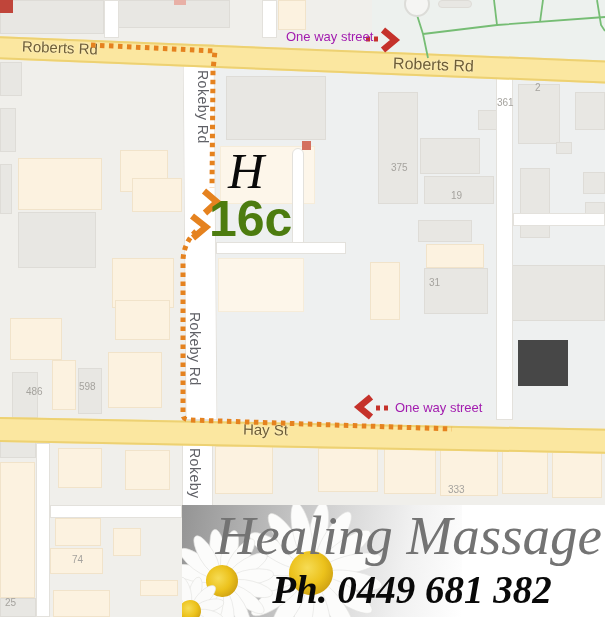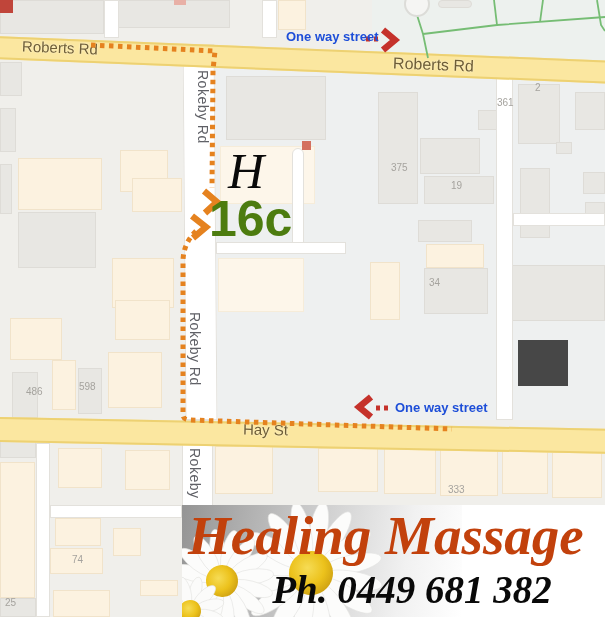--- a/index.html
+++ b/index.html
@@ -15,33 +15,33 @@
   .redsq{background:#C0453A;border:none;}
   .pinksq{background:#E8B0A6;border:none;}
   .redsm{background:#D4705F;border:none;}
   .road-w{position:absolute;background:#FFFFFF;border:1px solid #E3E1DC;box-sizing:border-box;}
   .road-y{position:absolute;background:#FBE7A0;border-top:2px solid #EDD172;border-bottom:2px solid #EDD172;box-sizing:border-box;}
   .lbl{position:absolute;color:#6E5D36;font-weight:500;white-space:nowrap;z-index:30;
        text-shadow:0 0 2px rgba(255,255,255,.7);}
   .lblw{position:absolute;color:#5F6066;font-size:14px;z-index:30;white-space:nowrap;
         writing-mode:vertical-rl;letter-spacing:.5px;text-shadow:0 0 2px rgba(255,255,255,.8);}
   .num{position:absolute;color:#A5A39E;font-size:10px;z-index:30;white-space:nowrap;}
-  .oneway{position:absolute;color:#1d4ed8;font-size:13px;font-weight:700;z-index:46;white-space:nowrap;}
+  .oneway{position:absolute;color:#a21caf;font-size:13px;font-weight:400;z-index:46;white-space:nowrap;}
   #vector{position:absolute;left:0;top:0;z-index:40;pointer-events:none;}
   #dest-h{position:absolute;left:228px;top:146px;z-index:45;font-family:"Liberation Serif",serif;
           font-style:italic;font-weight:500;font-size:50px;color:#0a0a0a;line-height:1;}
   #dest-16c{position:absolute;left:209px;top:194px;z-index:45;font-weight:800;font-size:50px;
             color:#4d7c0f;line-height:1;letter-spacing:0px;}
   #brand{position:absolute;left:182px;top:505px;width:423px;height:112px;background:#fff;z-index:60;overflow:hidden;}
   #brand .photo{position:absolute;left:0;top:0;width:280px;height:112px;
         background:linear-gradient(100deg,#949494 0%,#c9c9c9 42%,#f1f1f1 78%,#ffffff 100%);}
   #brand svg{position:absolute;left:0;top:0;}
-  .brand-name{position:absolute;left:6px;top:2px;width:414px;text-align:left;z-index:5;
-      font-family:"Liberation Serif",serif;font-style:italic;font-weight:bold;font-size:55px;
-      color:#c2410c;line-height:1.05;white-space:nowrap;}
+  .brand-name{position:absolute;left:6px;top:2px;width:414px;text-align:right;z-index:5;
+      font-family:"Liberation Serif",serif;font-style:italic;font-weight:normal;font-size:55px;
+      color:#737373;line-height:1.05;white-space:nowrap;}
   .brand-phone{position:absolute;left:40px;top:62px;width:380px;text-align:center;z-index:5;
       font-family:"Liberation Serif",serif;font-style:italic;font-weight:bold;font-size:39px;
       color:#090909;white-space:nowrap;}
 </style>
 </head>
 <body>
 
 <div id="canvas">
 
   <div class="abs panel-park" style="left:372px;top:0;width:233px;height:60px;"></div>
@@ -124,22 +124,22 @@
   <div class="lbl" style="left:22px;top:39px;font-size:15px;transform:rotate(2.3deg);">Roberts Rd</div>
   <div class="lbl" style="left:393px;top:56px;font-size:16px;transform:rotate(2.1deg);">Roberts Rd</div>
   <div class="lblw" style="left:195px;top:70px;">Rokeby Rd</div>
   <div class="lblw" style="left:187px;top:312px;">Rokeby Rd</div>
   <div class="lblw" style="left:187px;top:448px;">Rokeby</div>
   <div class="lbl" style="left:243px;top:421px;font-size:15px;transform:rotate(1.1deg);">Hay St</div>
 
   <div class="num" style="left:477px;top:97px;margin-left:20px;">361</div>
   <div class="num" style="left:535px;top:82px;">2</div>
   <div class="num" style="left:391px;top:162px;">375</div>
-  <div class="num" style="left:451px;top:180px;">19</div>
-  <div class="num" style="left:429px;top:277px;">34</div>
+  <div class="num" style="left:451px;top:190px;">19</div>
+  <div class="num" style="left:429px;top:277px;">31</div>
   <div class="num" style="left:26px;top:386px;">486</div>
   <div class="num" style="left:79px;top:381px;">598</div>
   <div class="num" style="left:448px;top:484px;">333</div>
   <div class="num" style="left:72px;top:554px;">74</div>
   <div class="num" style="left:5px;top:597px;">25</div>
 
   <svg id="vector" width="605" height="617" viewBox="0 0 605 617">
     <g stroke="#76BD74" stroke-width="1.8" fill="none">
       <path d="M413,0 L417,15 L423,34 L428,58"></path>
       <path d="M423,34 L497,25 L605,17"></path>

